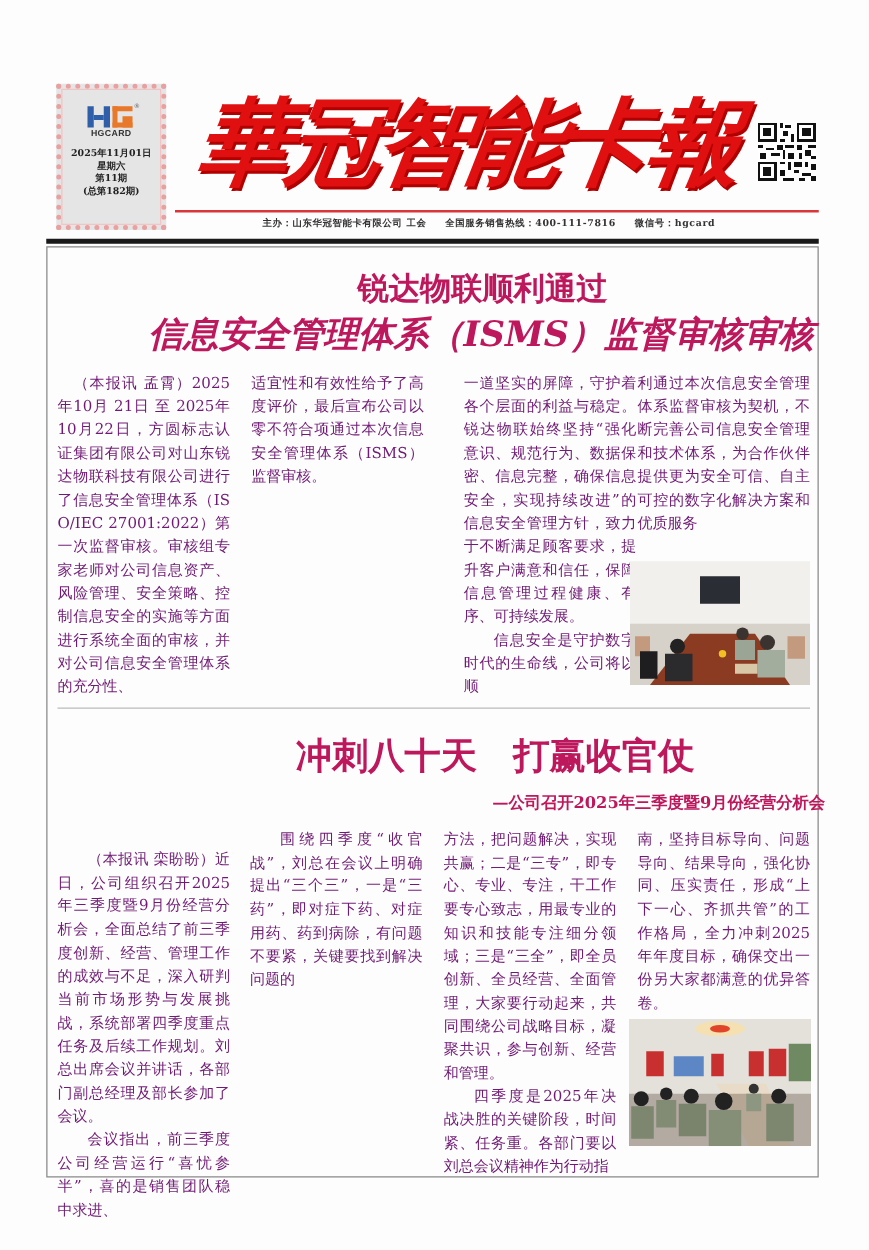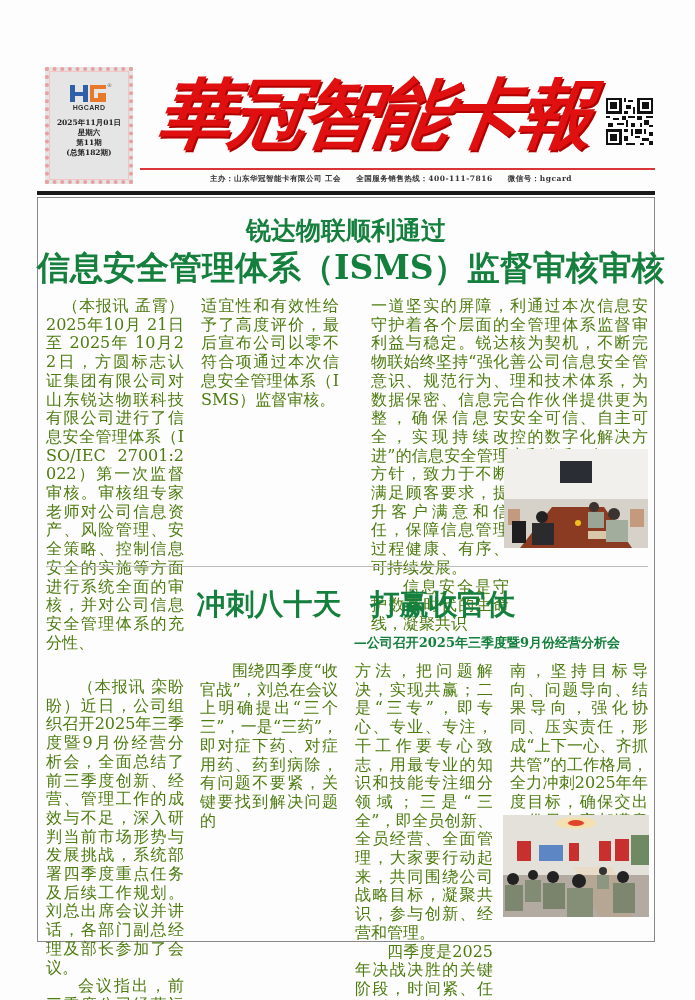--- a/index.html
+++ b/index.html
@@ -26,25 +26,25 @@
                     font-weight:bold; font-style:italic; font-size:76px; line-height:100px; color:#e01010;
                     letter-spacing:-4px; white-space:nowrap; text-shadow:2px 2px 0 #b00000; transform:skewX(-8deg); }
   .red-rule { left:140px; top:168px; width:515px; height:2px; background:#d9363a; }
   .sponsor { left:210px; top:174px; font-size:7.5px; font-weight:bold; color:#333; white-space:nowrap; letter-spacing:0.5px; }
   .sponsor span { margin-right:12px; }
   .qr { left:606px; top:98px; width:47px; height:47px; }
   .black-rule { left:37px; top:191px; width:618px; height:4px; background:#1a1a1a; }
 
   .frame { left:37px; top:197px; width:618px; height:745px; border:1px solid #888; box-sizing:border-box; }
 
-  .headline { font-family:"DejaVu Serif",serif; font-weight:bold; color:#15803d; text-align:center; white-space:nowrap; }
+  .headline { font-family:"DejaVu Serif",serif; font-weight:bold; color:#be185d; text-align:center; white-space:nowrap;margin-left:40px; }
   .h1a { left:37px; top:216px; width:618px; font-size:25px; line-height:30px; }
-  .h1b { left:37px; top:252px; width:616px; font-size:33px; line-height:32px; }
-
-  .col { font-family:"DejaVu Serif",serif; font-size:16px; line-height:18.7px; color:#4d7c0f; text-align:justify; word-break:break-all; }
+  .h1b { left:37px; top:252px; width:616px; font-size:28px; line-height:32px;font-style:italic; }
+
+  .col { font-family:"DejaVu Serif",serif; font-size:12px; line-height:18.7px; color:#701a75; text-align:justify; word-break:break-all; }
   .col p { margin:0; text-indent:2em; }
   .col p.noind { text-indent:0; }
 
   .c1 { left:46px; top:297px; width:138px; }
   .c2 { left:201px; top:297px; width:138px; }
   .c3 { left:371px; top:297px; width:138px; }
   .c4 { left:510px; top:297px; width:138px; }
 
   .photo { overflow:hidden; border:0; }
   .p1 { left:504px; top:449px; width:144px; height:99px; }
@@ -145,21 +145,21 @@
 <div class="abs headline h1b">信息安全管理体系（ISMS）监督审核审核</div>
 
 <div class="abs col c1">
   <p style="text-indent:0">　（本报讯 孟霄）2025年10月 21日 至 2025年 10月22日，方圆标志认证集团有限公司对山东锐达物联科技有限公司进行了信息安全管理体系（ISO/IEC 27001:2022）第一次监督审核。审核组专家老师对公司信息资产、风险管理、安全策略、控制信息安全的实施等方面进行系统全面的审核，并对公司信息安全管理体系的充分性、</p>
 </div>
 <div class="abs col c2">
   <p class="noind">适宜性和有效性给予了高度评价，最后宣布公司以零不符合项通过本次信息安全管理体系（ISMS）监督审核。</p>
 </div>
 <div class="abs col c3">
   <p class="noind">一道坚实的屏障，守护着各个层面的利益与稳定。锐达物联始终坚持“强化意识、规范行为、数据保密、信息完整，确保信息安全，实现持续改进”的信息安全管理方针，致力于不断满足顾客要求，提升客户满意和信任，保障信息管理过程健康、有序、可持续发展。</p>
-  <p>信息安全是守护数字时代的生命线，凝聚共识</p>
+  <p>信息安全是守护数字时代的生命线，公司将以顺</p>
 </div>
 <div class="abs col c4">
   <p class="noind">利通过本次信息安全管理体系监督审核为契机，不断完善公司信息安全管理和技术体系，为合作伙伴提供更为安全可信、自主可控的数字化解决方案和优质服务</p>
 </div>
 
 <div class="abs photo p1">
   <svg width="144" height="99" viewBox="0 0 144 99">
     <rect width="144" height="99" fill="#e9e8e4"></rect>
     <rect x="0" y="0" width="144" height="50" fill="#f1f0ec"></rect>
     <rect x="56" y="12" width="32" height="22" fill="#2a2d33"></rect>

